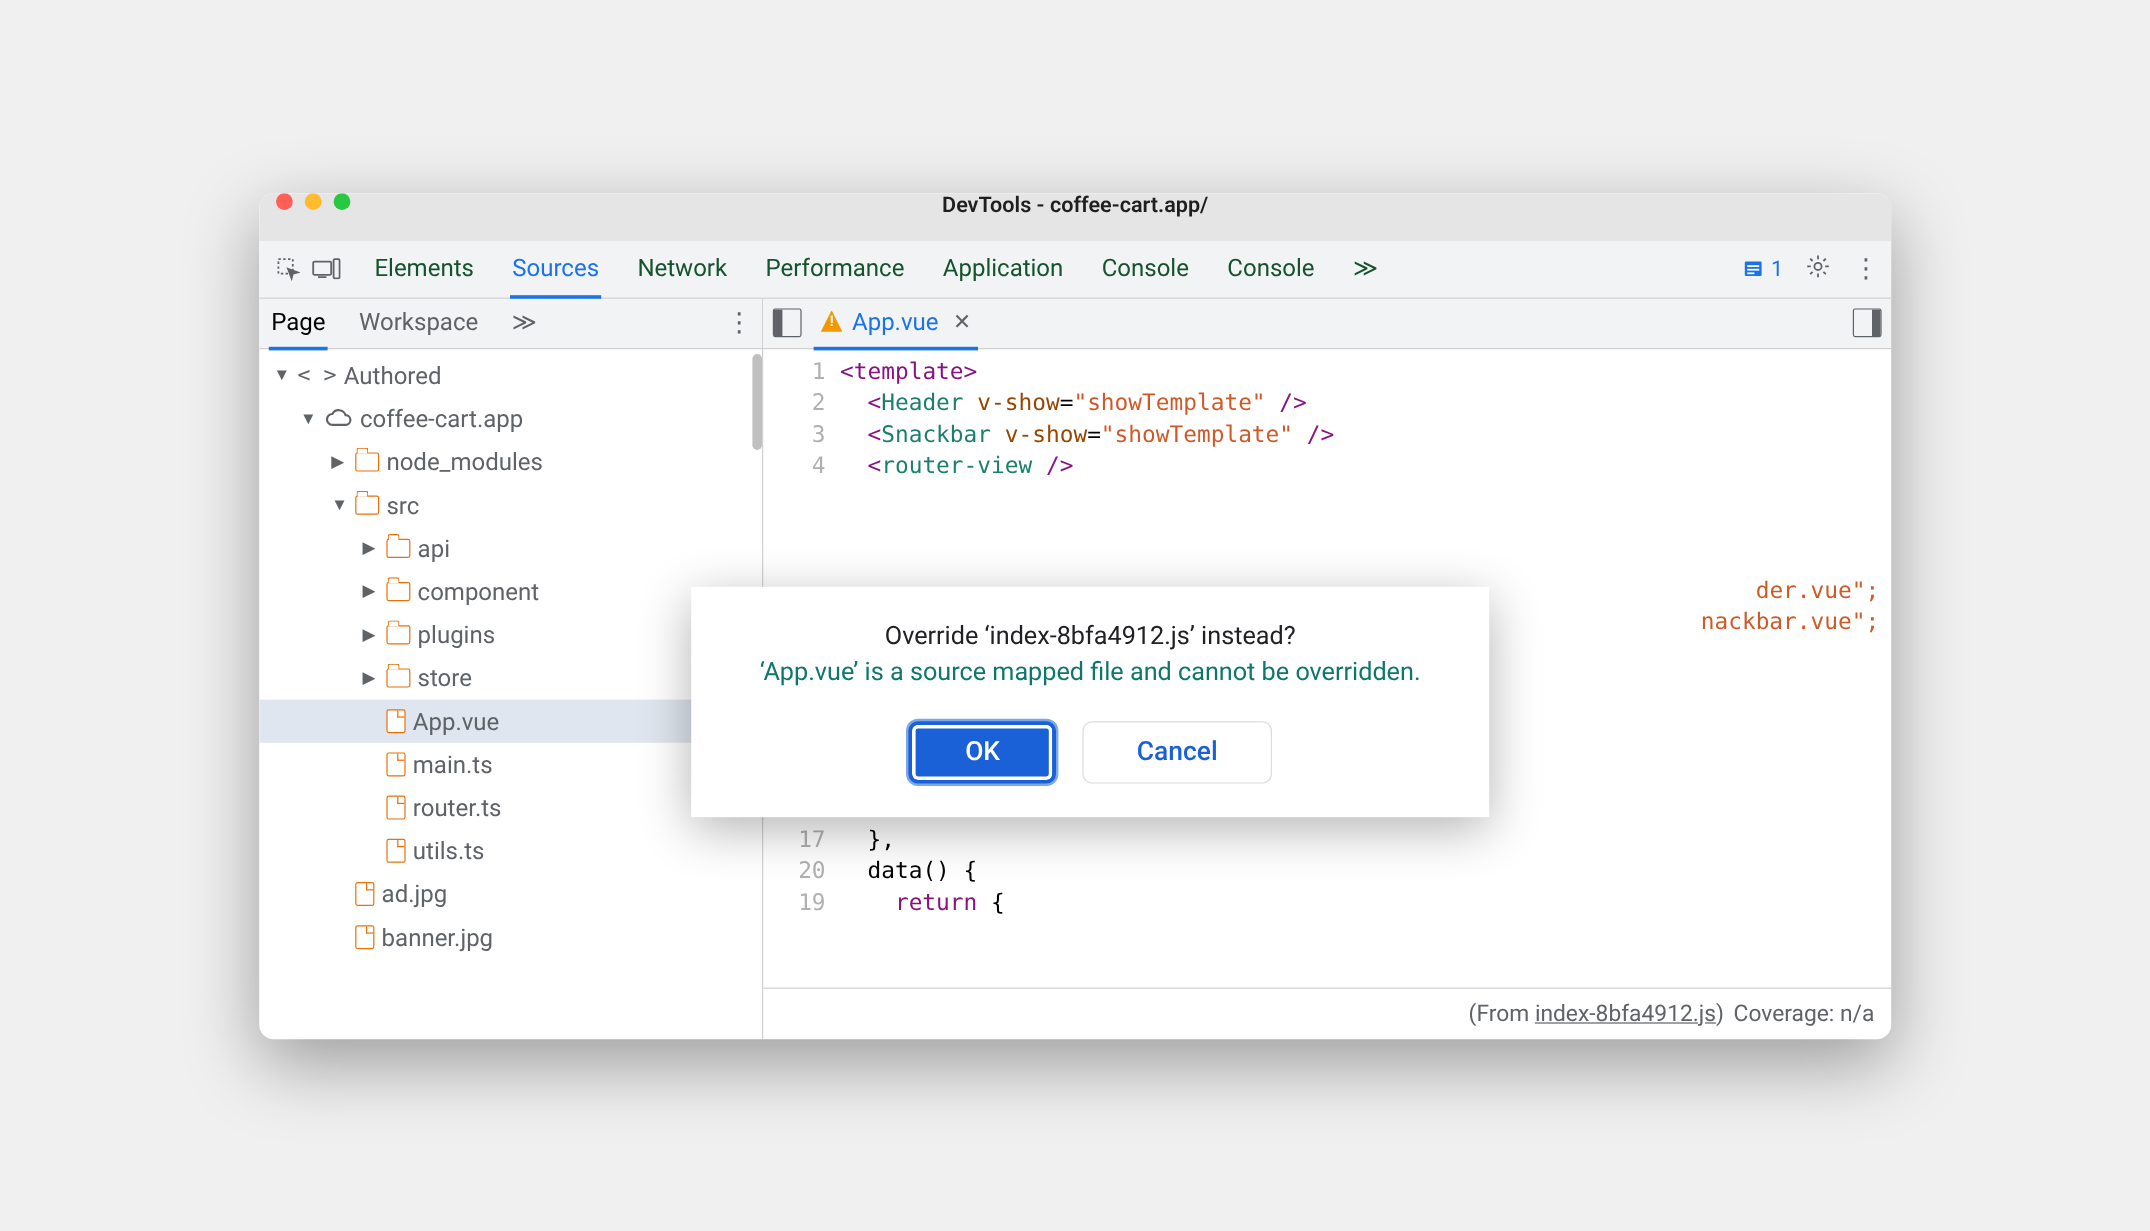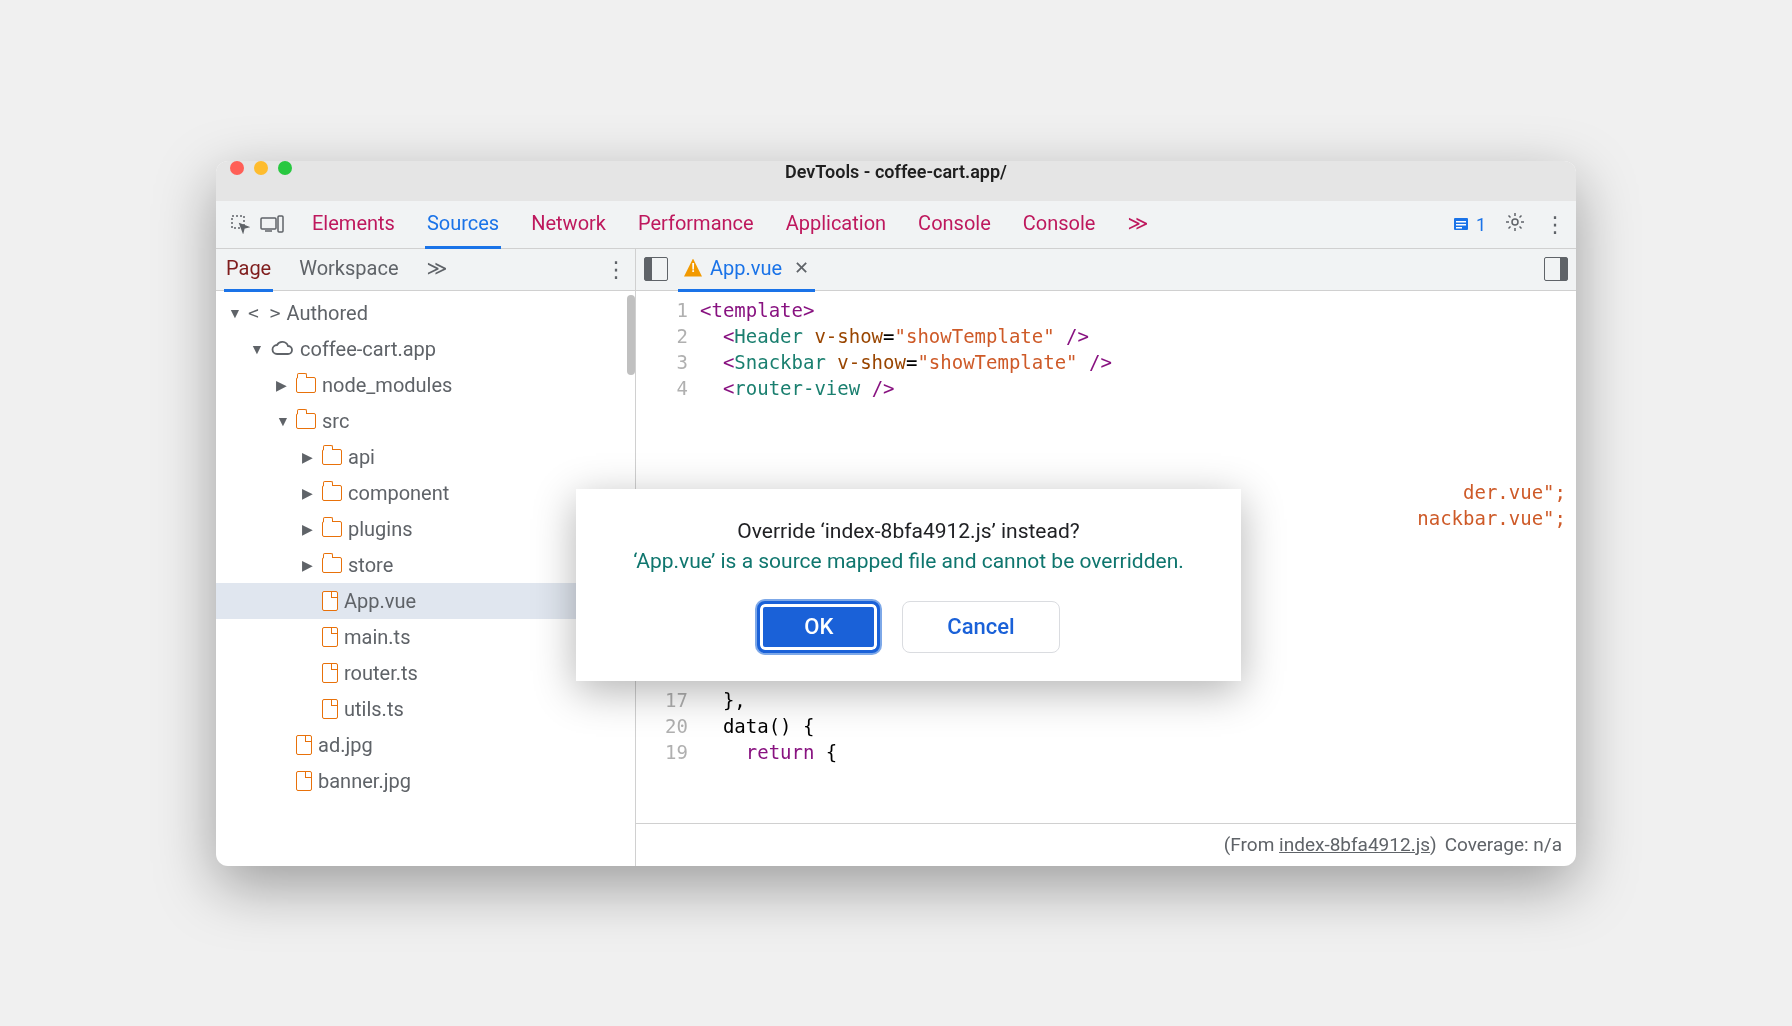--- a/index.html
+++ b/index.html
@@ -8,29 +8,29 @@
 .titlebar{height:40px;background:#e5e5e5;display:flex;align-items:flex-start;padding:0 14px;position:relative}
 .traffic{display:flex;gap:10px}
 .dot{width:14px;height:14px;border-radius:50%}
 .red{background:#ff5f57}
 .yellow{background:#febc2e}
 .green{background:#28c840}
 .title{position:absolute;left:50%;transform:translateX(-50%);font-size:18px;font-weight:600;color:#1f1f1f}
 .toolbar{height:48px;background:#f1f3f4;display:flex;align-items:center;padding:0 10px;border-bottom:1px solid #d0d0d0;gap:4px}
 .tb-icon{width:28px;height:28px;display:flex;align-items:center;justify-content:center;color:#5f6368;font-size:20px}
 .tabs{display:flex;gap:28px;margin-left:20px;flex:1}
-.tab{font-size:20px;color:#be185d;padding:11px 2px;border-bottom:3px solid transparent}
+.tab{font-size:20px;color:#14532d;padding:11px 2px;border-bottom:3px solid transparent}
 .tab.active{color:#1a73e8;border-bottom-color:#1a73e8}
 .tb-right{display:flex;align-items:center;gap:18px;color:#5f6368}
 .issue-badge{display:flex;align-items:center;gap:6px;color:#1a73e8;font-size:18px}
 .main{flex:1;display:flex;overflow:hidden}
 .sidebar{width:420px;border-right:1px solid #d0d0d0;display:flex;flex-direction:column}
 .sb-tabs{height:42px;background:#f1f3f4;display:flex;align-items:center;padding:0 8px;gap:24px;border-bottom:1px solid #d0d0d0}
 .sb-tab{font-size:20px;color:#5f6368;padding:9px 2px;border-bottom:3px solid transparent}
-.sb-tab.active{color:#7f1d1d;border-bottom-color:#1a73e8}
+.sb-tab.active{color:#000000;border-bottom-color:#1a73e8}
 .sb-tabs .more{margin-left:auto;color:#5f6368;font-size:22px}
 .tree{flex:1;overflow:hidden;padding:4px 0;font-size:20px;color:#5f6368;position:relative}
 .tree-scroll{position:absolute;right:0;top:4px;width:8px;height:80px;background:#c0c0c0;border-radius:4px}
 .node{display:flex;align-items:center;height:36px;gap:6px;padding-left:12px;white-space:nowrap}
 .node.depth1{padding-left:34px}
 .node.depth2{padding-left:60px}
 .node.depth3{padding-left:86px}
 .node.sel{background:#e0e6ef}
 .arr{font-size:14px;width:14px;color:#5f6368}
 .folder-icon{width:20px;height:16px;background:#fff;border:1.5px solid #e8710a;border-radius:2px;position:relative}

